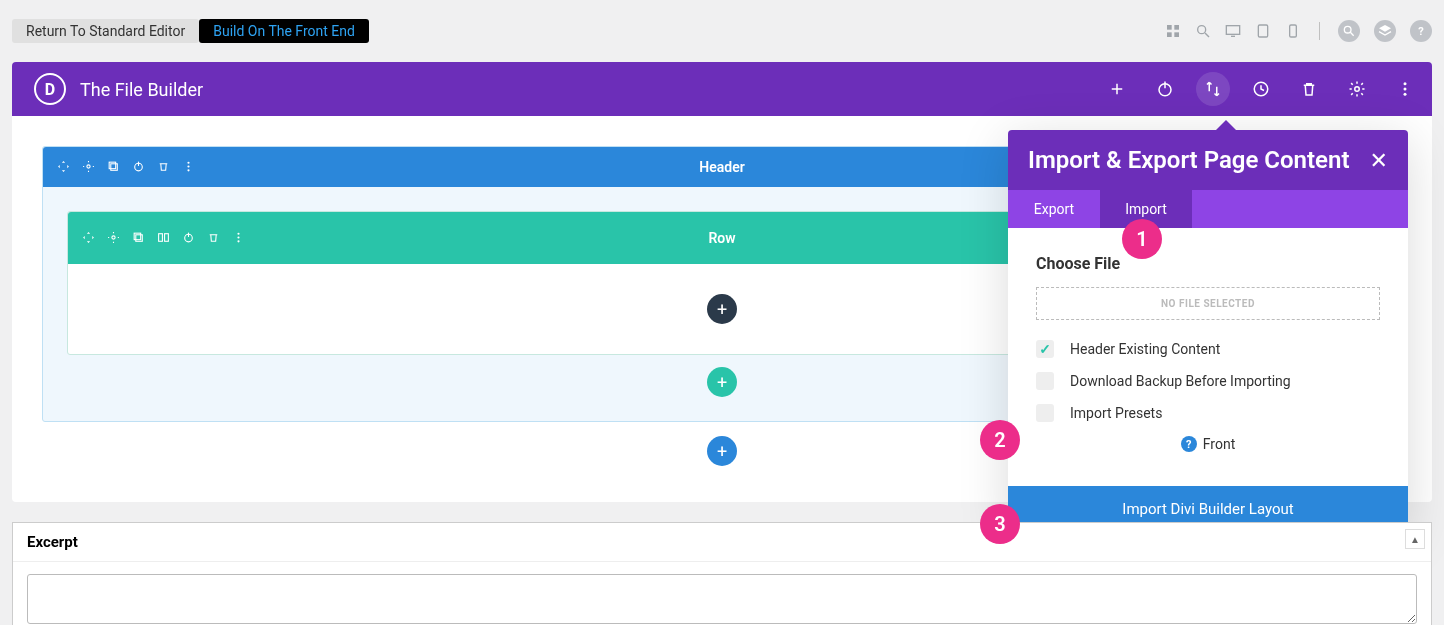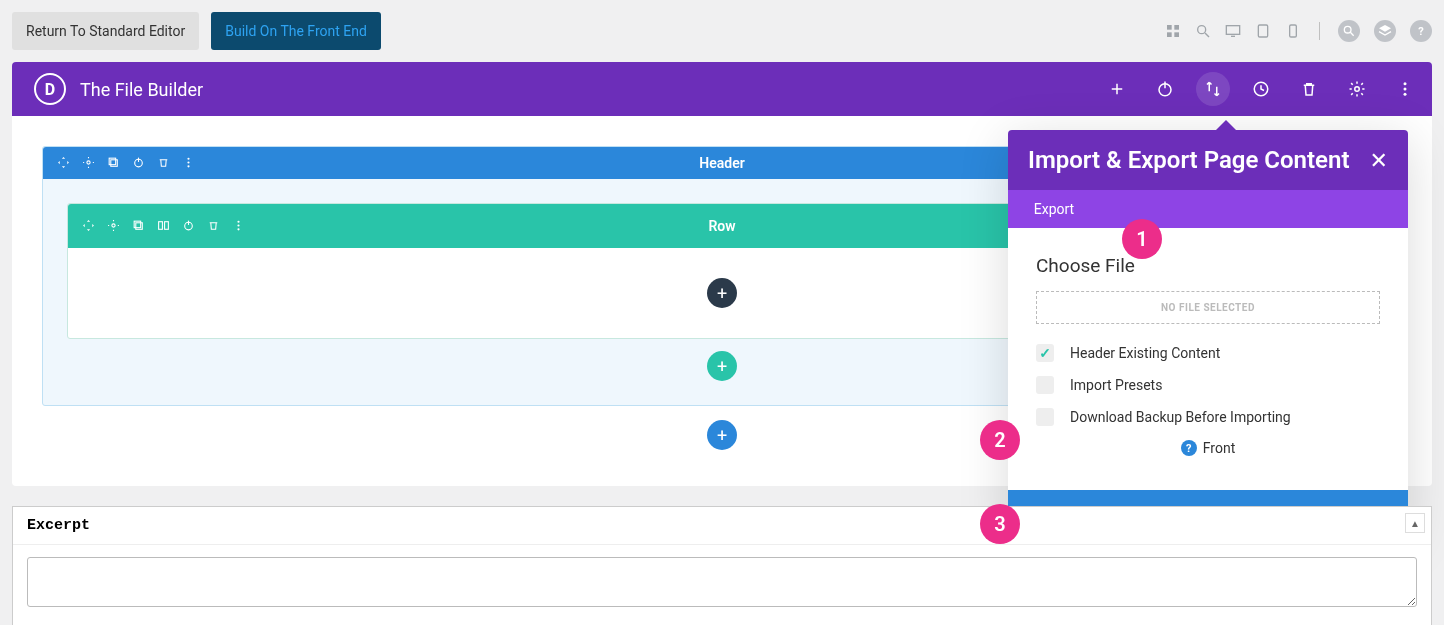--- a/index.html
+++ b/index.html
@@ -1,76 +1,76 @@
 <!DOCTYPE html>
 <html><head>
 <meta charset="utf-8">
 <style>
 * { box-sizing: border-box; margin: 0; padding: 0; font-family: -apple-system, BlinkMacSystemFont, "Segoe UI", Roboto, "Helvetica Neue", Arial, sans-serif; }
 body { background: #f0f0f1; padding: 12px; width: 1444px; }
 .top-row { display: flex; align-items: center; margin-bottom: 12px; height: 38px; }
-.top-btn { display: inline-flex; align-items: center; height: 38px; padding: 0 14px; font-size: 14px; border-radius: 3px; cursor: pointer; }
+.top-btn { display: inline-flex; align-items: center; height: 24px; padding: 0 14px; font-size: 14px; border-radius: 3px; cursor: pointer; }
 .top-btn.gray { background: #e0e0e0; color: #333; }
-.top-btn.blue { background: #0c4a6e; color: #2ea3f2; margin-left: 12px; }
+.top-btn.blue { background: #000000; color: #2ea3f2; }
 .top-right-icons { margin-left: auto; display: flex; align-items: center; gap: 14px; color: #a0a5aa; }
 .top-right-icons .sep { width: 1px; height: 18px; background: #c0c0c0; margin: 0 4px; }
 .top-right-icons .circ { background: #c0c3c8; color: #fff; width: 22px; height: 22px; border-radius: 50%; display: inline-flex; align-items: center; justify-content: center; font-size: 11px; font-weight: bold; }
 .top-right-icons svg { width: 16px; height: 16px; fill: #a0a5aa; }
 
 .builder-wrap { position: relative; }
 .builder-header { background: #6c2eb9; color: #fff; height: 54px; display: flex; align-items: center; padding: 0 18px 0 22px; border-radius: 4px 4px 0 0; }
 .d-circle { width: 32px; height: 32px; border: 2px solid #fff; border-radius: 50%; display: flex; align-items: center; justify-content: center; font-weight: bold; font-size: 16px; margin-right: 14px; }
 .builder-title { font-size: 18px; font-weight: 400; }
 .header-right { margin-left: auto; display: flex; align-items: center; gap: 30px; }
 .header-right svg { width: 18px; height: 18px; fill: #fff; }
 .hdr-ico { cursor: pointer; display: inline-flex; position: relative; }
 .hdr-ico.active::before { content: ""; position: absolute; width: 34px; height: 34px; background: rgba(255,255,255,0.12); border-radius: 50%; left: 50%; top: 50%; transform: translate(-50%,-50%); }
 
 .builder-body { background: #fff; padding: 30px 30px 36px; border-radius: 0 0 4px 4px; min-height: 320px; }
 .section { background: #eff7fd; border: 1px solid #bfe0f4; border-radius: 3px; }
-.sec-hdr { background: #2b87da; color: #fff; height: 32px; display: flex; align-items: center; position: relative; border-radius: 3px 3px 0 0; }
+.sec-hdr { background: #2b87da; color: #fff; height: 40px; display: flex; align-items: center; position: relative; border-radius: 3px 3px 0 0; }
 .sec-title { position: absolute; left: 50%; transform: translateX(-50%); font-size: 14px; font-weight: 600; }
 .sec-icons { display: flex; align-items: center; gap: 12px; padding-left: 14px; }
 .sec-icons svg { width: 13px; height: 13px; fill: #fff; }
 .sec-body { padding: 24px; }
 
 .row { background: #fff; border: 1px solid #c7e8df; border-radius: 3px; }
-.row-hdr { background: #29c4a9; color: #fff; height: 44px; display: flex; align-items: center; position: relative; border-radius: 3px 3px 0 0; }
+.row-hdr { background: #29c4a9; color: #fff; height: 52px; display: flex; align-items: center; position: relative; border-radius: 3px 3px 0 0; }
 .row-body { padding: 30px 0; display: flex; justify-content: center; }
 
 .add-circle { width: 30px; height: 30px; border-radius: 50%; color: #fff; font-size: 18px; display: flex; align-items: center; justify-content: center; cursor: pointer; }
 .add-dark { background: #2b3a4a; }
 .add-green { background: #29c4a9; margin: 12px auto 0; }
 .add-blue { background: #2b87da; margin: 14px auto 0; }
 
 
 .modal { position: absolute; top: 68px; right: 24px; width: 400px; background: #fff; border-radius: 4px; box-shadow: 0 10px 50px rgba(0,0,0,0.15); }
 .modal-arrow { position: absolute; top: -10px; right: 172px; width: 0; height: 0; border-left: 10px solid transparent; border-right: 10px solid transparent; border-bottom: 10px solid #6c2eb9; }
 .modal-hdr { background: #6c2eb9; color: #fff; padding: 16px 20px; display: flex; align-items: center; justify-content: space-between; border-radius: 4px 4px 0 0; }
 .modal-hdr h3 { font-size: 24px; font-weight: 600; }
 .modal-close { font-size: 22px; cursor: pointer; }
 .modal-tabs { display: flex; background: #8e44e5; }
 .modal-tab { flex: 0 0 auto; width: 92px; padding: 11px 0; text-align: center; color: #fff; font-size: 14px; cursor: pointer; }
 .modal-tab.active { background: #6c2eb9; }
 .modal-body { padding: 26px 28px 20px; }
-.lbl { font-size: 19px; font-weight: 400; color: #333; margin-bottom: 14px; }
+.lbl { font-size: 16px; font-weight: 700; color: #333; margin-bottom: 14px; }
 .file-drop { border: 1px dashed #bbb; color: #bbb; font-size: 10px; font-weight: 700; letter-spacing: .5px; text-align: center; padding: 10px 0; margin-bottom: 20px; cursor: pointer; }
 .opt-row { display: flex; align-items: center; gap: 16px; margin-bottom: 14px; font-size: 14px; color: #333; }
 .chk { width: 18px; height: 18px; background: #eee; border-radius: 3px; display: inline-flex; align-items: center; justify-content: center; }
 .chk.on { color: #29c4a9; font-size: 14px; font-weight: bold; }
 .help-row { text-align: center; margin: 10px 0 0; font-size: 14px; color: #333; display: flex; justify-content: center; align-items: center; gap: 6px; }
 .help-q { width: 16px; height: 16px; border-radius: 50%; background: #2b87da; color: #fff; font-size: 11px; font-weight: bold; display: inline-flex; align-items: center; justify-content: center; }
 .import-btn { background: #2b87da; color: #fff; text-align: center; padding: 14px 0; font-size: 15px; cursor: pointer; border-radius: 0 0 4px 4px; margin-top: 14px; }
 
 
 .badge { position: absolute; width: 40px; height: 40px; border-radius: 50%; background: #ec2d8a; color: #fff; font-size: 20px; font-weight: 600; display: flex; align-items: center; justify-content: center; z-index: 50; }
 
 
 .excerpt-box { background: #fff; border: 1px solid #ccc; margin-top: 20px; position: relative; }
-.excerpt-hdr { padding: 10px 14px; font-size: 15px; font-weight: 700; border-bottom: 1px solid #eee; font-family: Liberation Mono, monospace; }
+.excerpt-hdr { padding: 10px 14px; font-size: 15px; font-weight: 700; border-bottom: 1px solid #eee; }
 .excerpt-toggle { position: absolute; top: 6px; right: 6px; font-size: 10px; color: #666; cursor: pointer; width: 20px; height: 20px; display: flex; align-items: center; justify-content: center; border: 1px solid #ddd; }
 .excerpt-body { padding: 12px 14px; }
 .excerpt-ta { width: 100%; height: 50px; border: 1px solid #bbb; resize: vertical; padding: 6px; border-radius: 3px; }
 .excerpt-note { font-size: 13px; color: #333; margin-top: 12px; }
 .excerpt-note a { color: #2271b1; text-decoration: underline; }
 .icon-btn { cursor: pointer; display: inline-flex; }
 </style>
 </head>
 <body>
 
@@ -250,35 +250,36 @@
   </div>
 
   <div class="modal">
     <div class="modal-arrow"></div>
     <div class="modal-hdr">
       <h3>Import &amp; Export Page Content</h3>
       <span class="modal-close">✕</span>
     </div>
     <div class="modal-tabs">
       <div class="modal-tab">Export</div>
+      <div class="modal-tab active">Import</div>
     </div>
     <div class="modal-body">
       <div class="lbl">Choose File</div>
       <div class="file-drop">NO FILE SELECTED</div>
       <div class="opt-row">
         <span class="chk on">✓</span>
         <span>Header Existing Content</span>
       </div>
       <div class="opt-row">
         <span class="chk"></span>
-        <span>Import Presets</span>
+        <span>Download Backup Before Importing</span>
       </div>
       <div class="opt-row">
         <span class="chk"></span>
-        <span>Download Backup Before Importing</span>
+        <span>Import Presets</span>
       </div>
       <div class="help-row">
         <span class="help-q">?</span>
         <span>Front</span>
       </div>
     </div>
     <div class="import-btn">Import Divi Builder Layout</div>
   </div>
 
   <div class="badge" style="top:157px; right:270px;">1</div>

